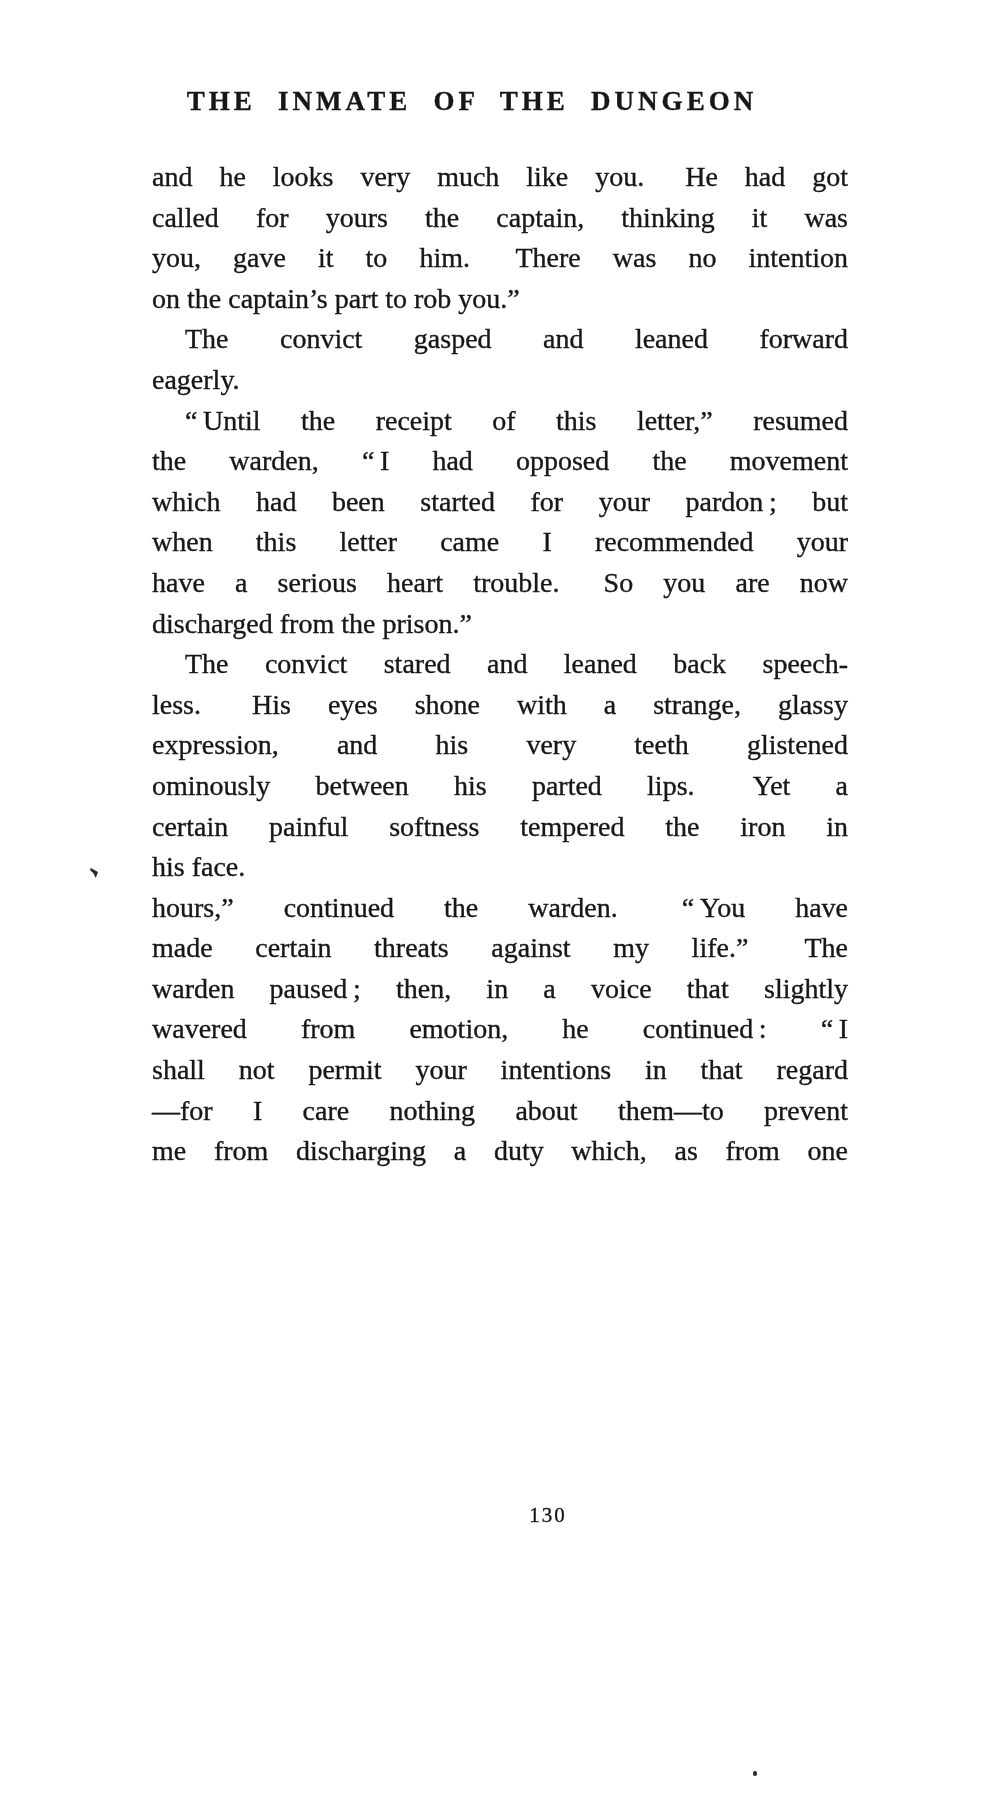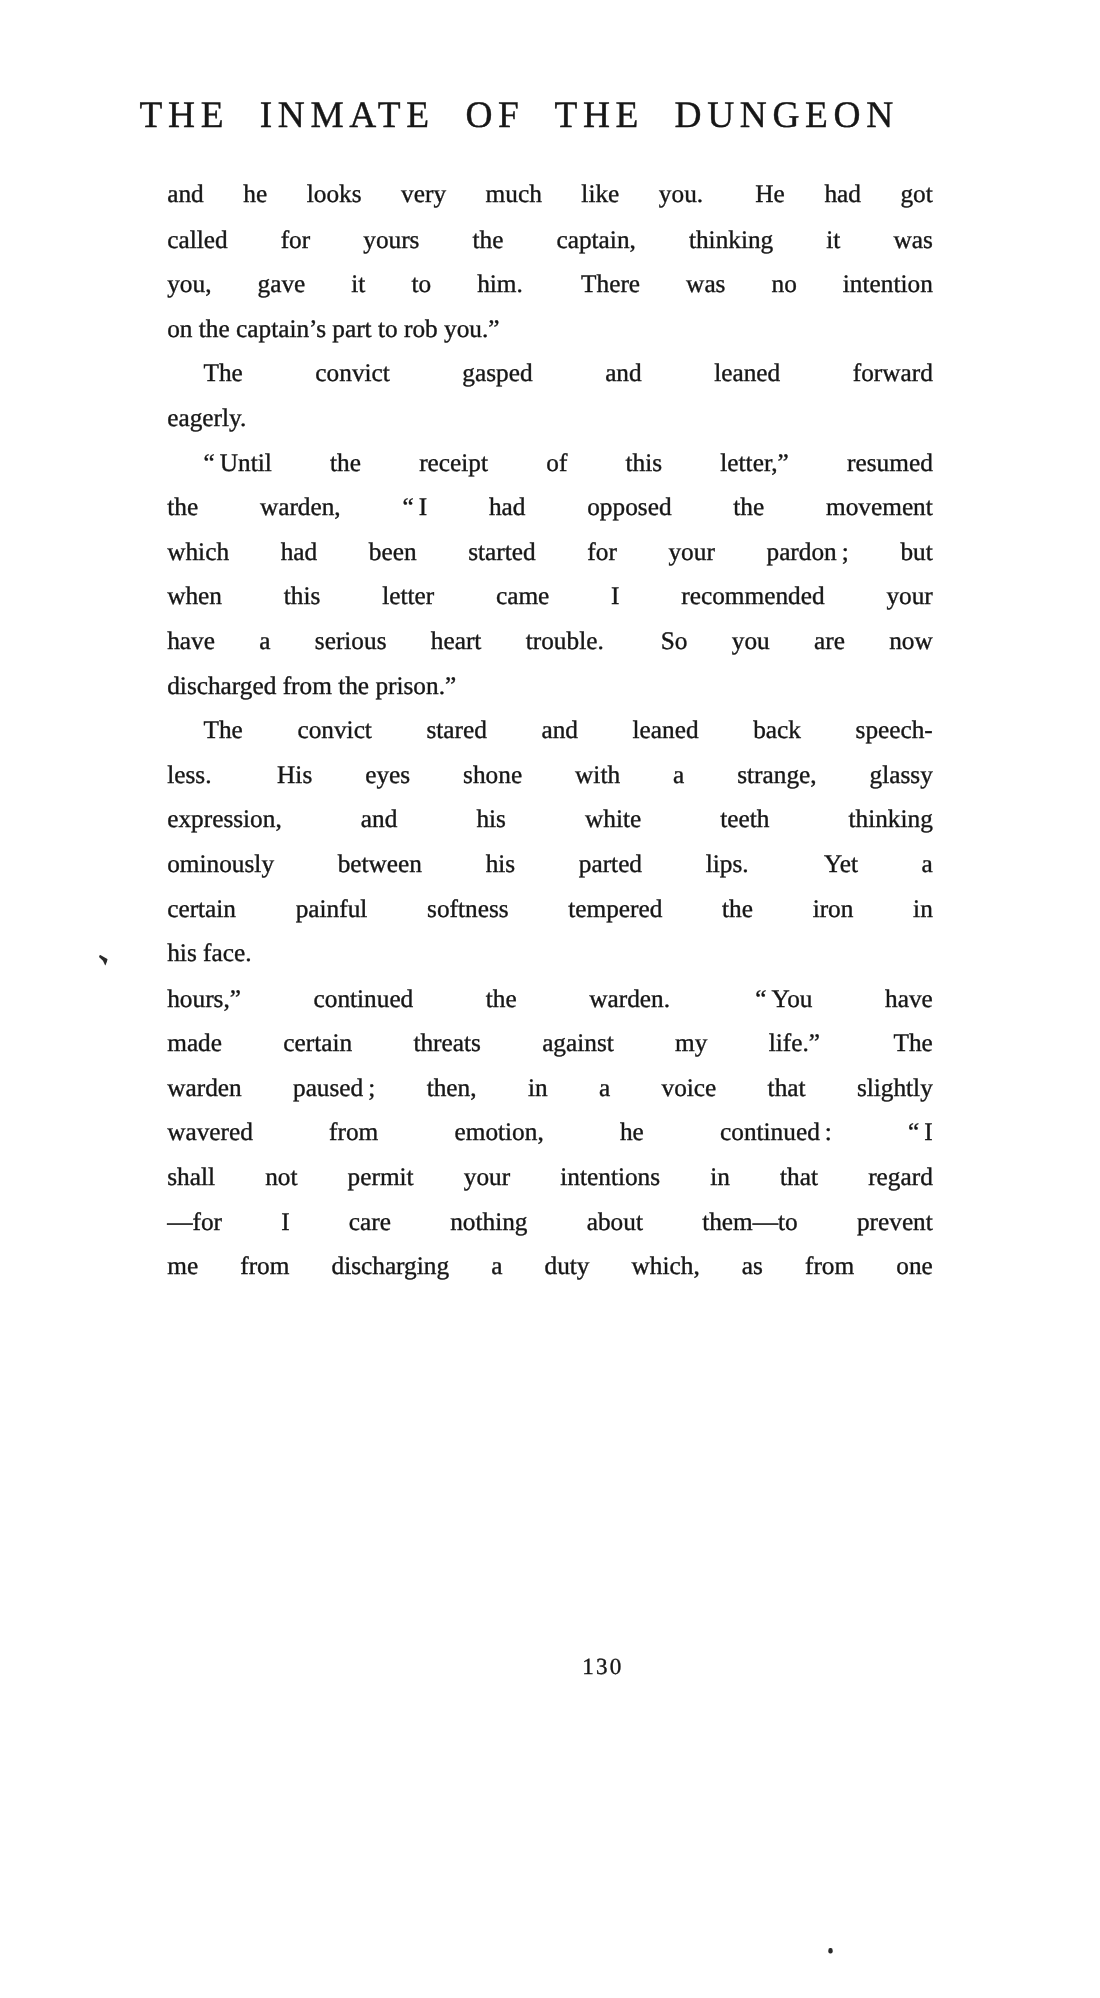--- a/index.html
+++ b/index.html
@@ -21,32 +21,32 @@
     font-family: "Liberation Serif", "DejaVu Serif", serif;
     overflow: hidden;
     -webkit-text-stroke: 0.35px currentColor;
   }
   .running-head {
     position: absolute;
     top: 86px;
     left: 472px;
     transform: translateX(-50%);
     margin: 0;
-    font-size: 34px;
-    font-weight: normal;
+    font-size: 27px;
+    font-weight: bold;
     letter-spacing: 0.15em;
     word-spacing: 0.42em;
     white-space: nowrap;
   }
   .text-block {
     position: absolute;
     top: 157px;
     left: 152px;
     width: 696px;
-    font-size: 23px;
+    font-size: 28px;
     line-height: 40.6px;
   }
   .line {
     text-align: justify;
     text-align-last: left;
     white-space: normal;
   }
   .line.justify {
     text-align-last: justify;
   }
@@ -94,21 +94,21 @@
       <div class="line indent justify">The convict gasped and leaned forward</div>
       <div class="line">eagerly.</div>
       <div class="line indent justify">“ Until the receipt of this letter,” resumed</div>
       <div class="line justify">the warden, “ I had opposed the movement</div>
       <div class="line justify">which had been started for your pardon ; but</div>
       <div class="line justify">when this letter came I recommended your</div>
       <div class="line justify">have a serious heart trouble.  So you are now</div>
       <div class="line">discharged from the prison.”</div>
       <div class="line indent justify">The convict stared and leaned back speech-</div>
       <div class="line justify">less.  His eyes shone with a strange, glassy</div>
-      <div class="line justify">expression, and his white teeth thinking</div>
+      <div class="line justify">expression, and his very teeth glistened</div>
       <div class="line justify">ominously between his parted lips.  Yet a</div>
       <div class="line justify">certain painful softness tempered the iron in</div>
       <div class="line">his face.</div>
       <div class="line justify">hours,” continued the warden.  “ You have</div>
       <div class="line justify">made certain threats against my life.”  The</div>
       <div class="line justify">warden paused ; then, in a voice that slightly</div>
       <div class="line justify">wavered from emotion, he continued : “ I</div>
       <div class="line justify">shall not permit your intentions in that regard</div>
       <div class="line justify">—for I care nothing about them—to prevent</div>
       <div class="line justify">me from discharging a duty which, as from one</div>

